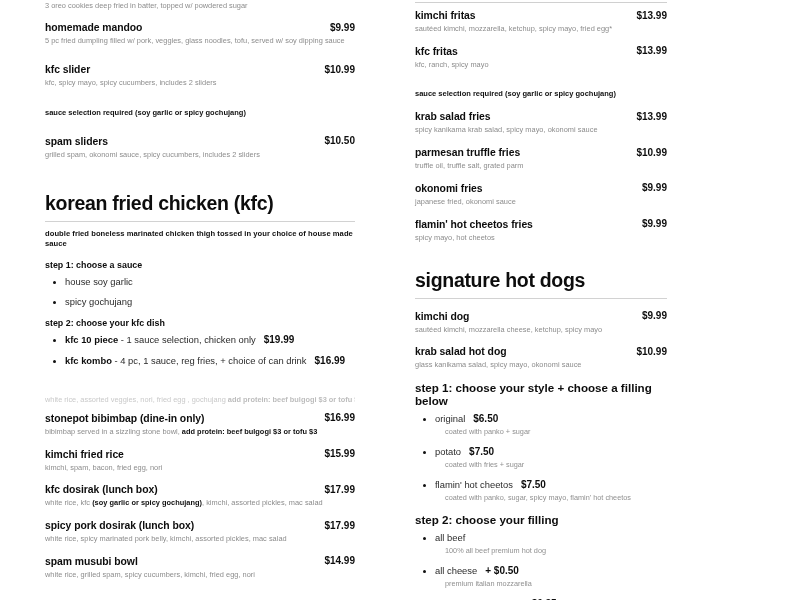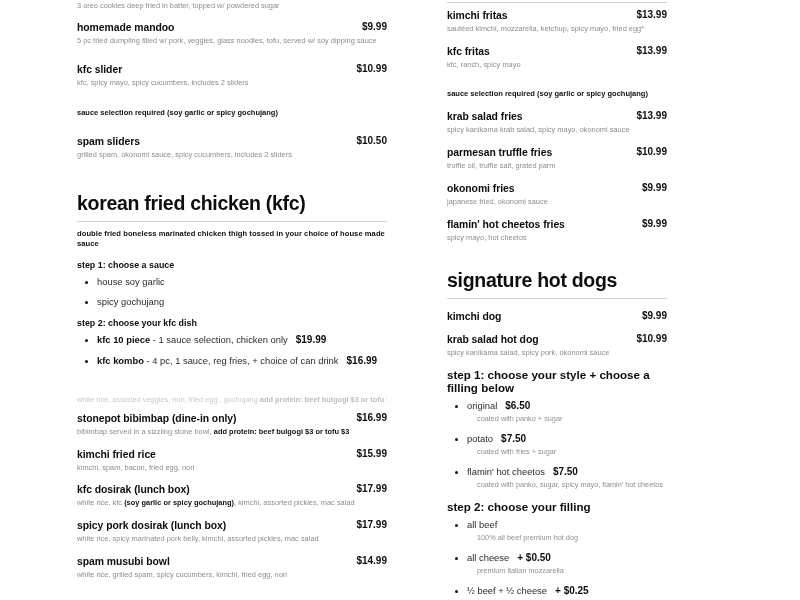--- a/index.html
+++ b/index.html
@@ -15,21 +15,20 @@
     color: #111111;
     -webkit-font-smoothing: antialiased;
   }
 
   .page {
     position: relative;
     width: 712px;
     height: 600px;
     display: flex;
     box-sizing: border-box;
-    padding-left: 32px;
   }
 
   .col {
     position: relative;
     box-sizing: border-box;
   }
   .col-left {
     width: 400px;
     padding: 0 45px 0 45px;
   }
@@ -67,21 +66,21 @@
     color: #111;
     margin: 0 0 11px 0;
     line-height: 1.3;
   }
 
   .item {
     margin-bottom: 10px;
   }
   .item-head {
     display: flex;
-    align-items: flex-start;
+    align-items: flex-end;
     justify-content: space-between;
     gap: 8px;
   }
   .item-name {
     font-size: 10.4px;
     font-weight: 700;
     letter-spacing: -0.05px;
     color: #0d0d0d;
     line-height: 1.25;
   }
@@ -381,28 +380,29 @@
     <h2 class="section-title">signature hot dogs</h2>
     <hr class="rule">
 
     <div style="height:4px"></div>
 
     <div class="item">
       <div class="item-head">
         <span class="item-name">kimchi dog</span>
         <span class="item-price">$9.99</span>
       </div>
+      <div class="item-desc">sautéed kimchi, mozzarella cheese, ketchup, spicy mayo</div>
     </div>
 
     <div class="item">
       <div class="item-head">
         <span class="item-name">krab salad hot dog</span>
         <span class="item-price">$10.99</span>
       </div>
-      <div class="item-desc">spicy kanikama salad, spicy pork, okonomi sauce</div>
+      <div class="item-desc">glass kanikama salad, spicy mayo, okonomi sauce</div>
     </div>
 
     <div class="step-label big">step 1: choose your style + choose a filling below</div>
 
     <ul class="choices">
       <li>
         <div class="choice-row">
           <span class="choice-text b">original</span>
           <span class="choice-price">$6.50</span>
         </div>

